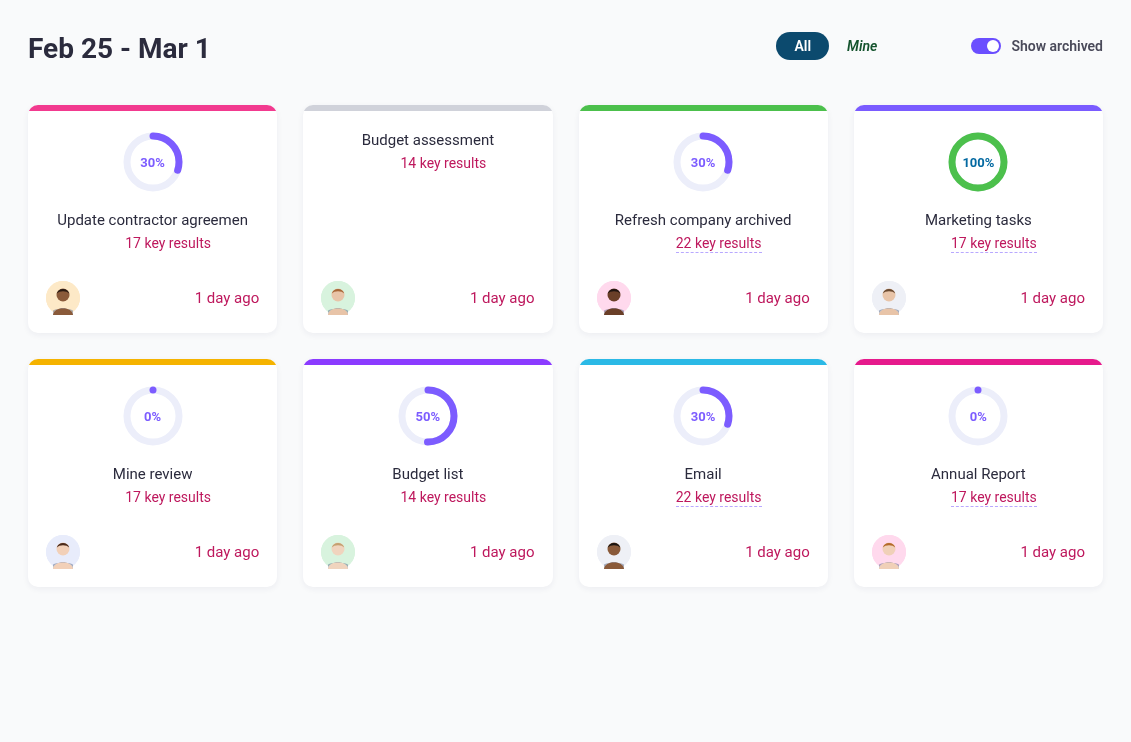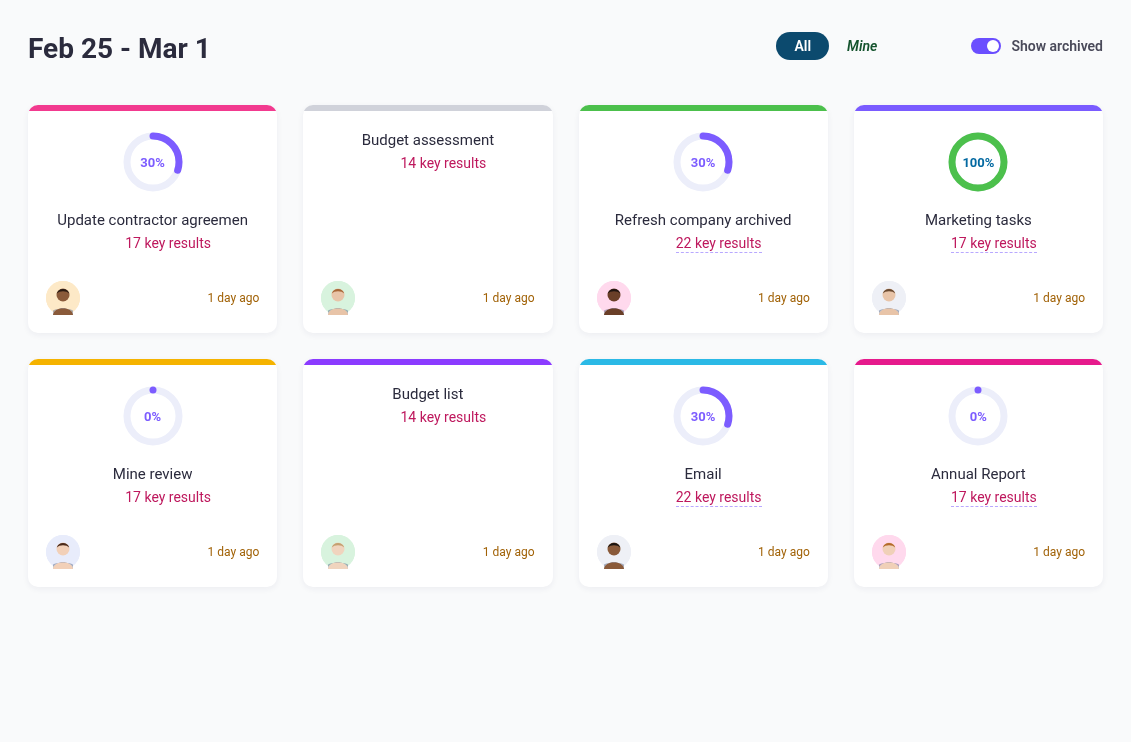--- a/index.html
+++ b/index.html
@@ -144,22 +144,22 @@
 .avatar {
   width: 34px;
   height: 34px;
   border-radius: 50%;
   display: flex;
   align-items: center;
   justify-content: center;
 }
 .avatar svg { width: 34px; height: 34px; }
 .timestamp {
-  font-size: 12px;
-  color: #a16207;
+  font-size: 15px;
+  color: #be185d;
 }
 </style>
 </head>
 <body>
 
 <div class="header">
   <div class="date-range">Feb 25 - Mar 1</div>
   <div class="header-controls">
     <div class="filter-pills">
       <div class="pill active">All</div>
@@ -283,20 +283,27 @@
           <path d="M 10.8 12.5 A 6.5 6.5 0 0 1 23.2 12.5 A 7 4 0 0 0 10.8 12.5 Z" fill="#4a2a1a"></path>
           <path d="M 7 34 C 7 25 27 25 27 34 Z" fill="#f2d0b8"></path>
           <path d="M 7 34 C 7 25 27 25 27 34 L 27 30 C 27 27 7 27 7 30 Z" fill="#5a6a8a" opacity="0.5"></path>
         </svg>
       </div>
       <div class="timestamp">1 day ago</div>
     </div>
   </div>
     <div class="card">
     <div class="card-stripe" style="background:#8b3bff"></div>
+    <div class="progress-ring">
+      <svg width="62" height="62">
+        <circle cx="31" cy="31" r="26" stroke="#eceefa" stroke-width="7" fill="none"></circle>
+        <circle cx="31" cy="31" r="26" stroke="#7c5cff" stroke-width="7" fill="none" stroke-linecap="round" stroke-dasharray="81.68140899333463 163.36281798666926"></circle>
+      </svg>
+      <div class="progress-label" style="color:#7c5cff">50%</div>
+    </div>
     <div class="card-title">Budget list</div>
     <div class="card-sub ">14 key results</div>
     <div class="card-footer">
       <div class="avatar" style="background:#d8f3de">
         <svg viewBox="0 0 34 34">
           <circle cx="17" cy="17" r="17" fill="#d8f3de"></circle>
           <circle cx="17" cy="14" r="6.5" fill="#f0d4be"></circle>
           <path d="M 10.8 12.5 A 6.5 6.5 0 0 1 23.2 12.5 A 7 4 0 0 0 10.8 12.5 Z" fill="#c4a070"></path>
           <path d="M 7 34 C 7 25 27 25 27 34 Z" fill="#f0d4be"></path>
           <path d="M 7 34 C 7 25 27 25 27 34 L 27 30 C 27 27 7 27 7 30 Z" fill="#5a6a8a" opacity="0.5"></path>

